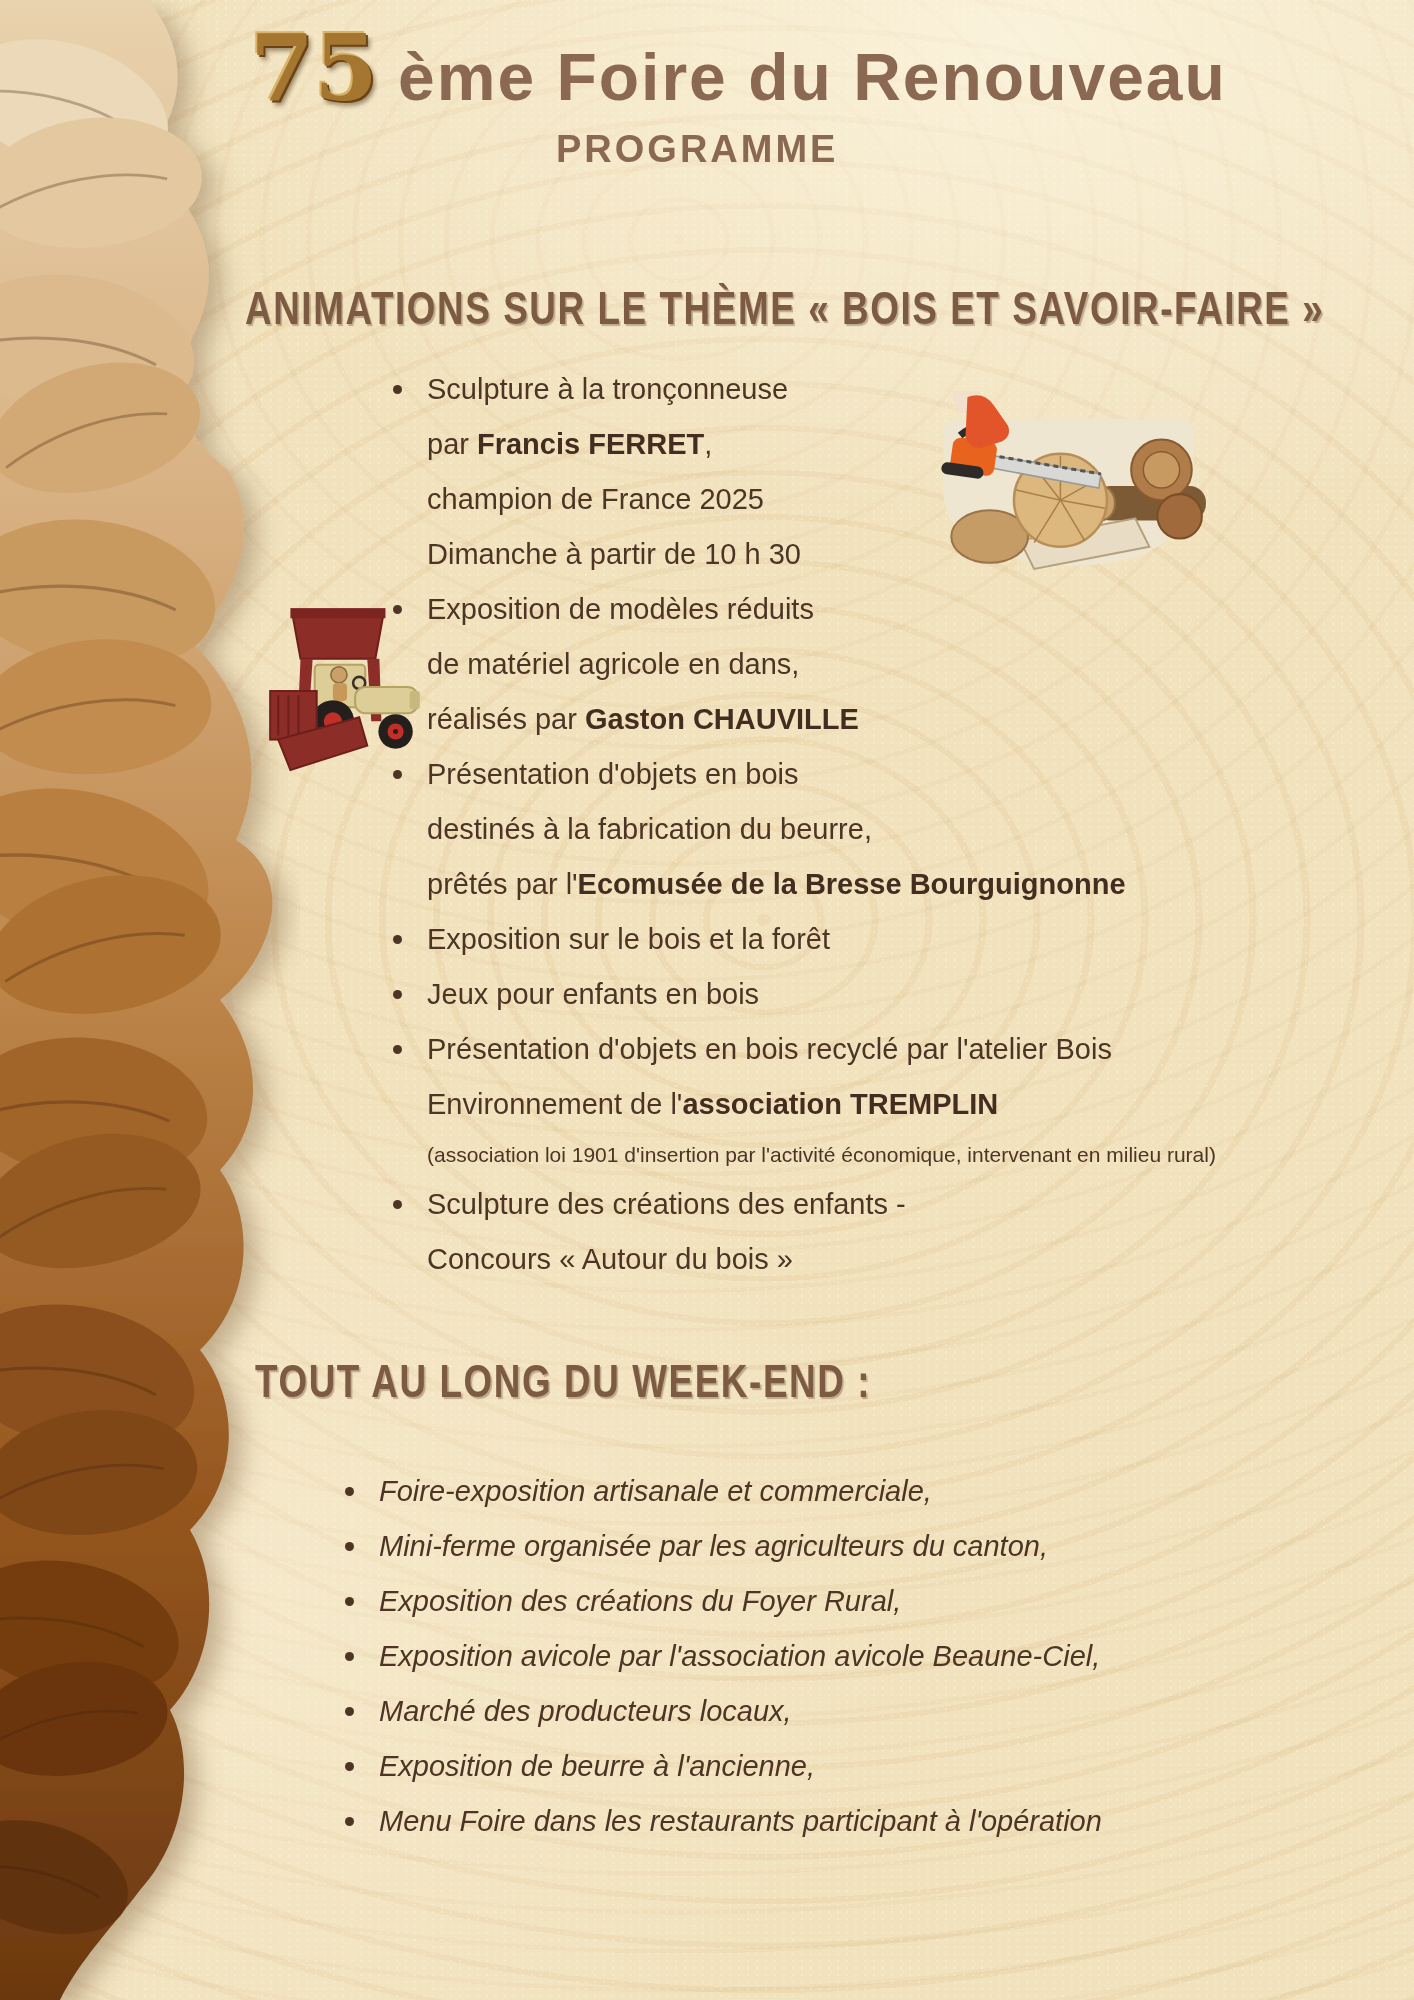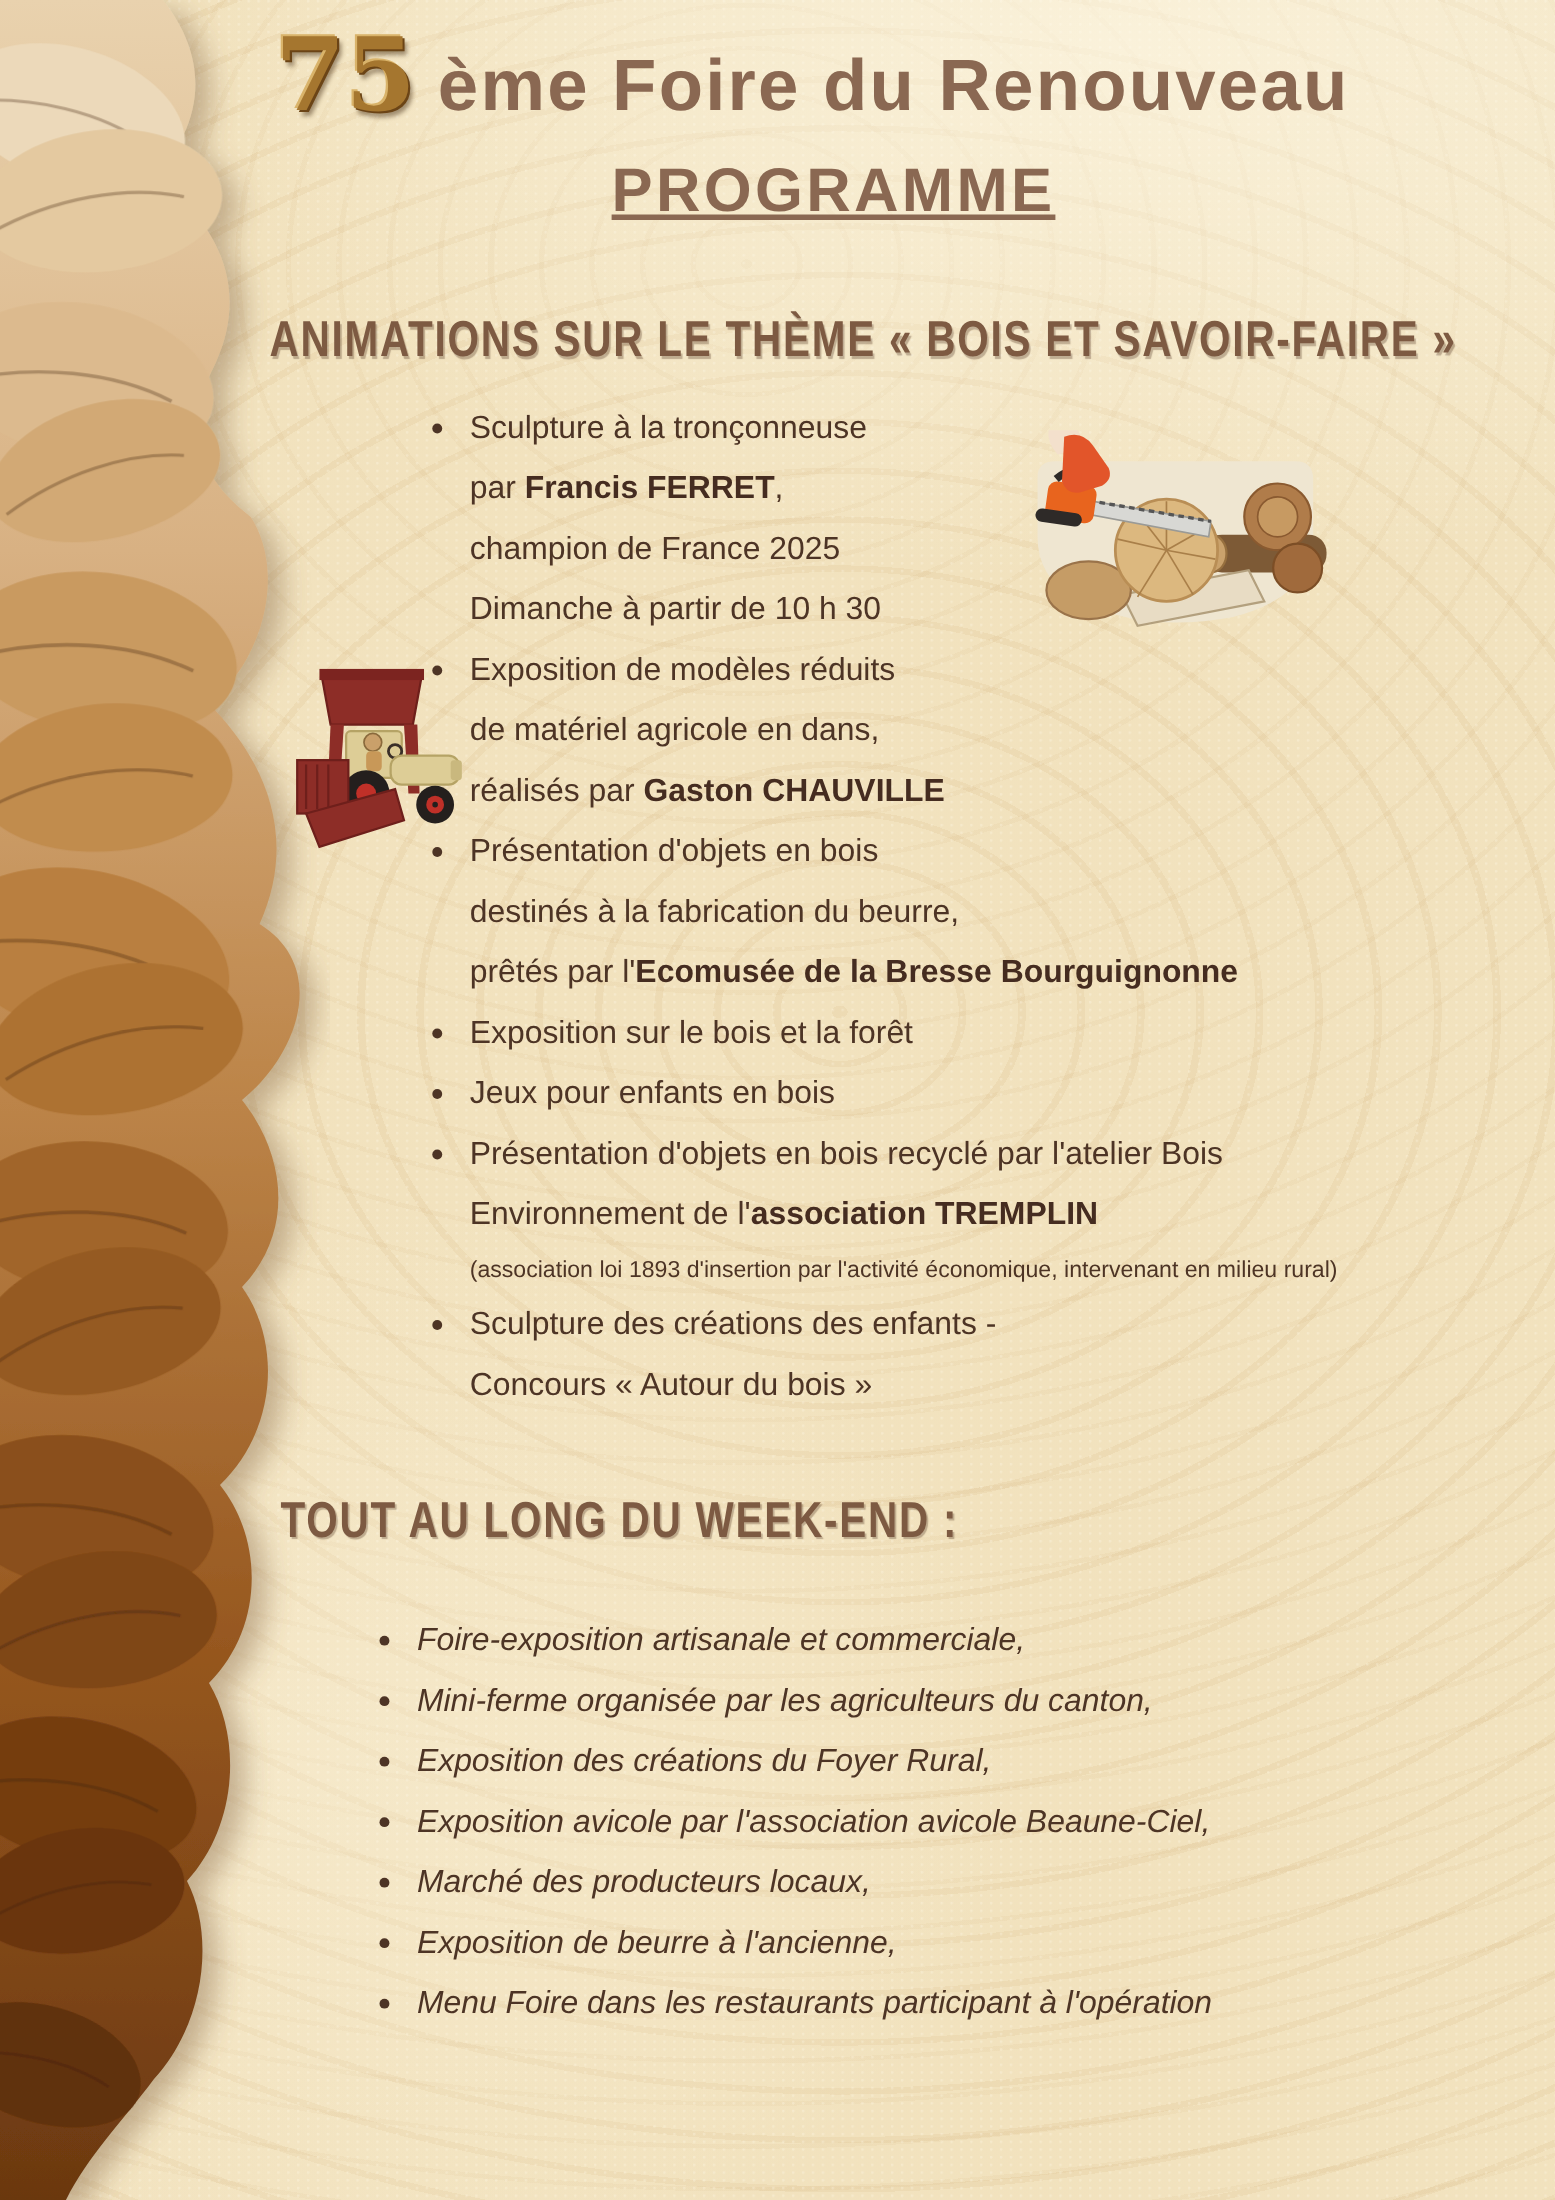--- a/index.html
+++ b/index.html
@@ -22,21 +22,21 @@
   .content{position:absolute;inset:0;z-index:2;border-radius:12px;}
 
   .title{position:absolute;left:250px;top:22px;display:flex;align-items:baseline;white-space:nowrap;}
   .title-number{
     font-family:"DejaVu Serif",serif;font-weight:bold;font-size:92px;line-height:1;
     color:#a5762f;
     text-shadow:-2px -2px 0 #d9b36a, 2px 2px 0 #6b4416, 4px 5px 4px rgba(60,35,10,0.45);
     margin-right:20px;
   }
   .title-text{font-size:66px;font-weight:bold;color:#8a6852;letter-spacing:2px;}
-  .subtitle{position:absolute;left:556px;top:140px;font-size:56px;font-weight:bold;color:#8a6852;letter-spacing:3px;text-decoration:underline;}
+  .subtitle{position:absolute;left:556px;top:128px;font-size:38px;font-weight:bold;color:#8a6852;letter-spacing:3px;}
 
   .h-section{position:absolute;white-space:nowrap;font-weight:bold;color:#7d5a42;}
   .h-section .squeeze{
     display:inline-block;transform:scaleX(0.8);transform-origin:0 50%;
     font-size:46px;letter-spacing:2px;
     text-shadow:2px 2px 1px rgba(92,62,42,0.35);
   }
   .heading1{left:245px;top:281px;}
   .heading2{left:255px;top:1354px;}
 
@@ -243,21 +243,21 @@
           <span class="dot"></span>
           <div class="lines">
             <div class="line"><span>Jeux pour enfants en bois</span></div>
           </div>
         </li>
         <li>
           <span class="dot"></span>
           <div class="lines">
             <div class="line"><span>Présentation d'objets en bois recyclé par l'atelier Bois</span></div>
             <div class="line"><span>Environnement de l'</span><b>association TREMPLIN</b></div>
-            <div class="line small"><span>(association loi 1893 d'insertion par l'activité économique, intervenant en milieu rural)</span></div>
+            <div class="line small"><span>(association loi 1901 d'insertion par l'activité économique, intervenant en milieu rural)</span></div>
           </div>
         </li>
         <li>
           <span class="dot"></span>
           <div class="lines">
             <div class="line"><span>Sculpture des créations des enfants -</span></div>
             <div class="line"><span>Concours « Autour du bois »</span></div>
           </div>
         </li>
       </ul>

